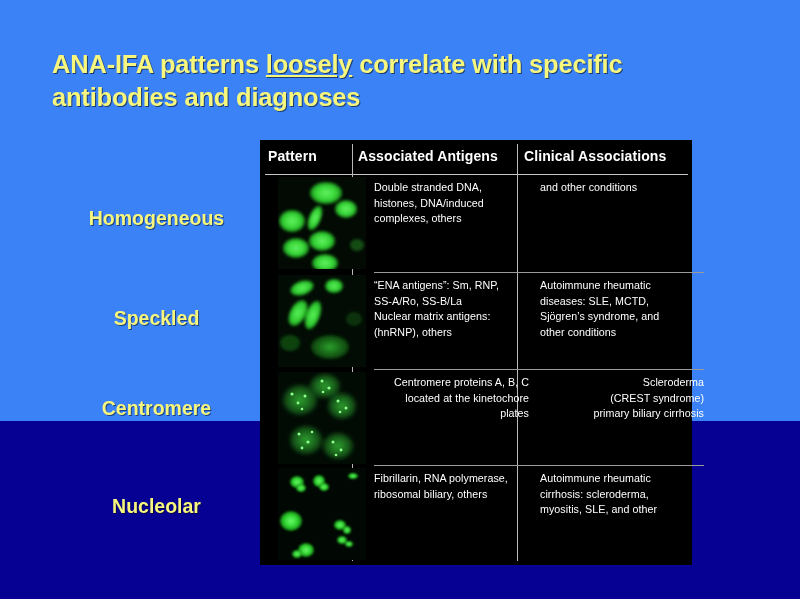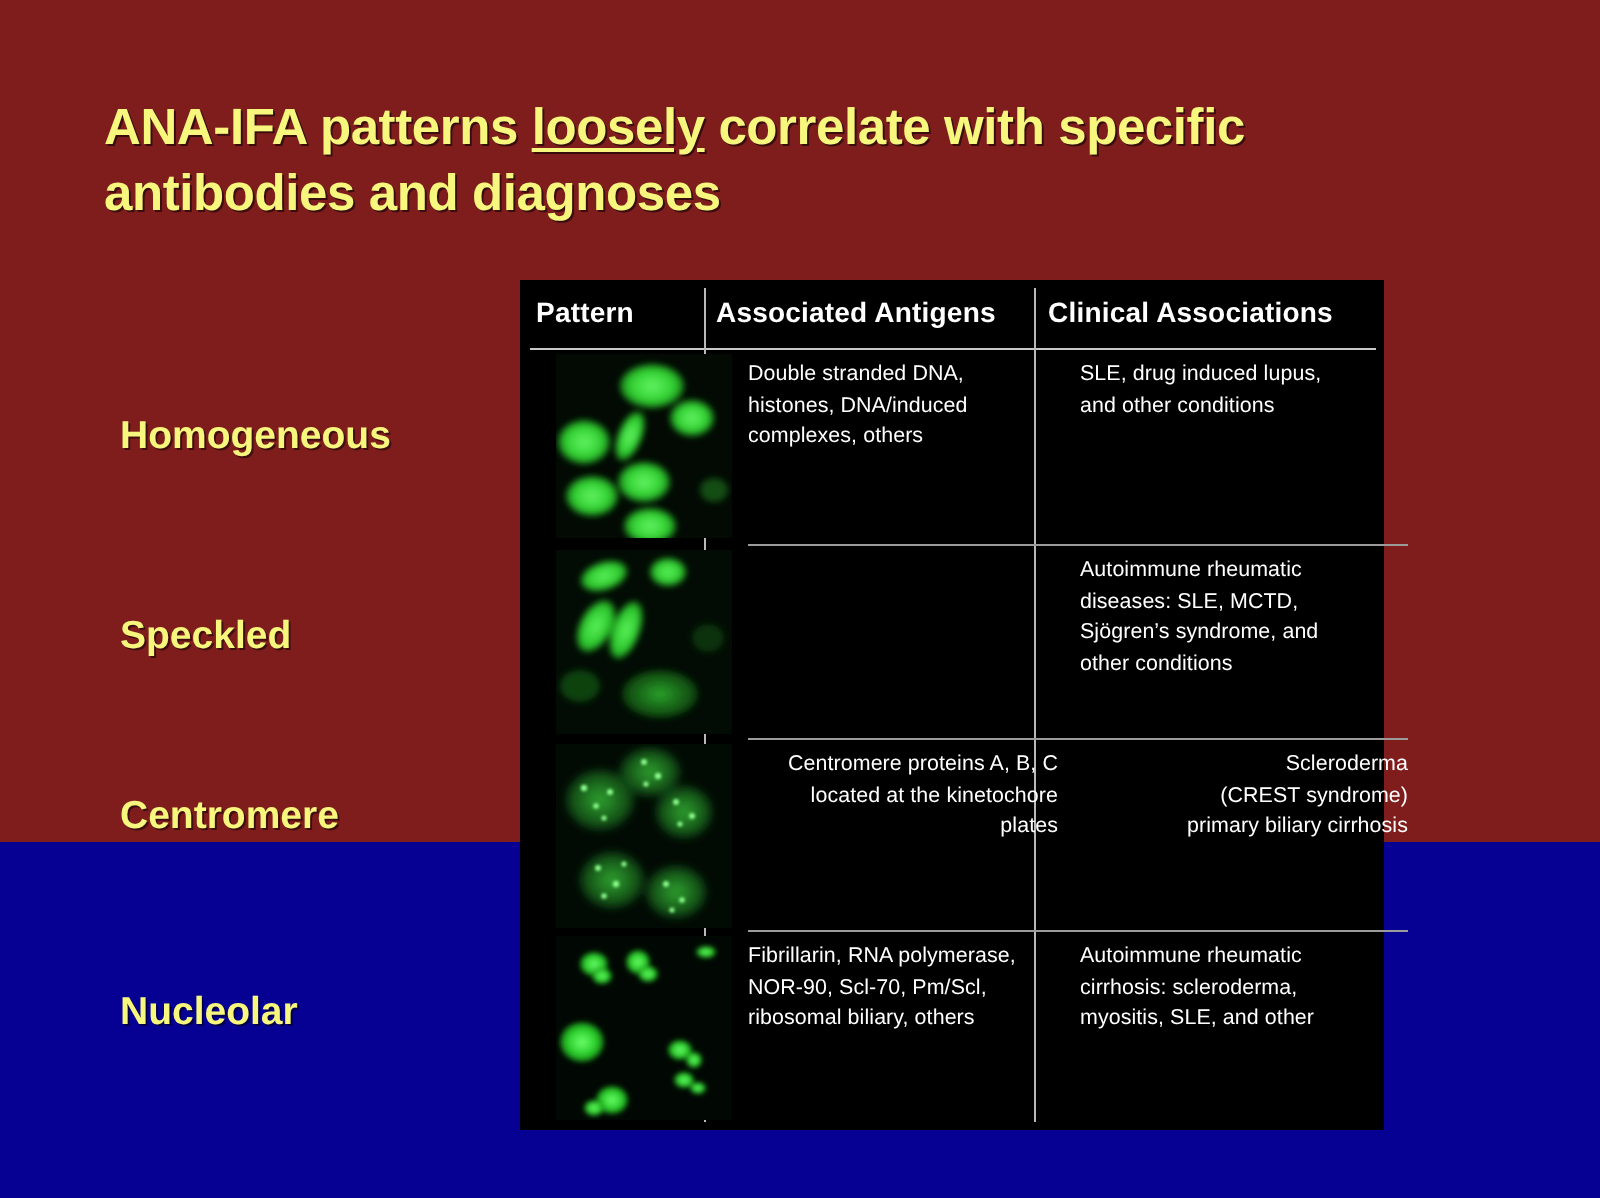--- a/index.html
+++ b/index.html
@@ -10,21 +10,21 @@
     width: 800px;
     height: 599px;
     overflow: hidden;
     background: #060093;
     font-family: "Liberation Sans", sans-serif;
   }
   .slide {
     position: relative;
     width: 800px;
     height: 421px;
-    background: #7f1d1d;
+    background: #3b82f6;
   }
 
   
   .title {
     position: absolute;
     left: 52px;
     top: 48px;
     width: 690px;
     color: #f7f77e;
     font-family: "Liberation Sans", sans-serif;
@@ -41,21 +41,21 @@
     position: absolute;
     left: 60px;
     top: 175px;
     width: 193px;
     height: 390px;
   }
   .row-label {
     position: absolute;
     right: 0;
     width: 100%;
-    text-align: left;
+    text-align: center;
     color: #f7f77e;
     font-weight: bold;
     font-size: 19.5px;
     text-shadow: 1px 1px 0 rgba(0,0,0,0.5);
     white-space: nowrap;
   }
   .rl0 { top: 32px; }
   .rl1 { top: 132px; }
   .rl2 { top: 222px; }
   .rl3 { top: 320px; }
@@ -206,21 +206,20 @@
               <ellipse cx="79" cy="68" rx="7" ry="6" fill="#1e7a1e" opacity="0.6"></ellipse>
             </g>
           </svg>
         </div>
         <div class="cell c1">
           <div>Double stranded DNA,</div>
           <div>histones, DNA/induced</div>
           <div>complexes, others</div>
         </div>
         <div class="cell c2">
-          <div>SLE, drug induced lupus,</div>
           <div>and other conditions</div>
         </div>
         <div class="row-rule"></div>
       </div>
 
       <div class="trow r1">
         <div class="micro">
           <svg width="88" height="92" viewBox="0 0 88 92">
             <defs>
               <radialGradient id="scell" cx="50%" cy="50%" r="60%">
@@ -240,20 +239,26 @@
             <g filter="url(#sblur)">
               <ellipse cx="24" cy="13" rx="12" ry="7" fill="url(#scell)" transform="rotate(-18 24 13)"></ellipse>
               <ellipse cx="56" cy="11" rx="9" ry="7" fill="url(#scell)"></ellipse>
               <ellipse cx="20" cy="38" rx="8" ry="14" fill="url(#scell)" transform="rotate(28 20 38)"></ellipse>
               <ellipse cx="35" cy="40" rx="7" ry="15" fill="url(#scell)" transform="rotate(20 35 40)"></ellipse>
               <ellipse cx="52" cy="72" rx="19" ry="12" fill="url(#sdim)"></ellipse>
               <ellipse cx="12" cy="68" rx="10" ry="8" fill="#0f5a0f" opacity="0.7"></ellipse>
               <ellipse cx="76" cy="44" rx="8" ry="7" fill="#0d4d0d" opacity="0.6"></ellipse>
             </g>
           </svg>
+        </div>
+        <div class="cell c1">
+          <div>“ENA antigens”: Sm, RNP,</div>
+          <div>SS-A/Ro, SS-B/La</div>
+          <div>Nuclear matrix antigens:</div>
+          <div>  (hnRNP), others</div>
         </div>
         <div class="cell c2">
           <div>Autoimmune rheumatic</div>
           <div>diseases: SLE, MCTD,</div>
           <div>Sjögren’s syndrome, and</div>
           <div>other conditions</div>
         </div>
         <div class="row-rule"></div>
       </div>
 
@@ -339,21 +344,20 @@
               <ellipse cx="69" cy="62" rx="4" ry="4" fill="url(#ncell)"></ellipse>
               <ellipse cx="64" cy="72" rx="5" ry="4" fill="url(#ncell)"></ellipse>
               <ellipse cx="71" cy="76" rx="4" ry="3" fill="url(#ncell)"></ellipse>
               <ellipse cx="28" cy="82" rx="8" ry="7" fill="url(#ncell)"></ellipse>
               <ellipse cx="19" cy="86" rx="5" ry="4" fill="url(#ncell)"></ellipse>
             </g>
           </svg>
         </div>
         <div class="cell c1">
           <div>Fibrillarin, RNA polymerase,</div>
-          <div>NOR-90, Scl-70, Pm/Scl,</div>
           <div>ribosomal biliary, others</div>
         </div>
         <div class="cell c2">
           <div>Autoimmune rheumatic</div>
           <div>cirrhosis: scleroderma,</div>
           <div>myositis, SLE, and other</div>
         </div>
       </div>
 
     </div>

